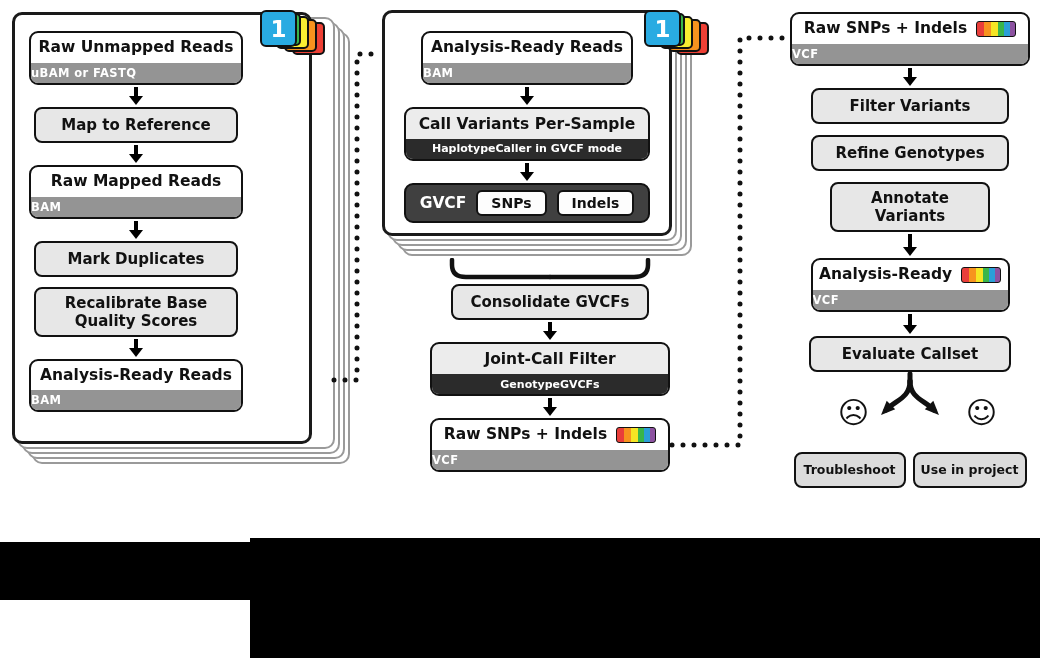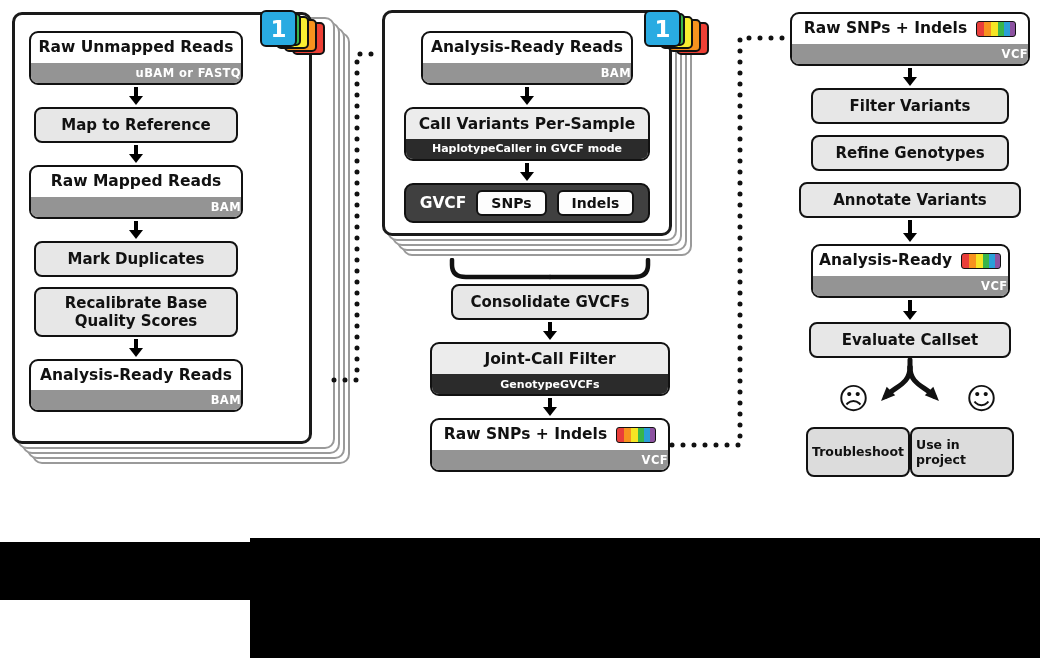--- a/index.html
+++ b/index.html
@@ -7,21 +7,21 @@
   body {
     width:1040px; height:658px; position:relative; overflow:hidden;
     font-family:"DejaVu Sans","Liberation Sans",sans-serif;
     font-weight:700; color:#111;
   }
   .abs { position:absolute; }
   .panel { position:absolute; background:#fff; border:3px solid #1a1a1a; border-radius:10px; z-index:3; }
   .psheet { position:absolute; background:#fff; border:2px solid #9a9a9a; border-radius:10px; z-index:1; }
   .col { display:flex; flex-direction:column; align-items:center; }
 
-  .filenode { border:2.5px solid #111; border-radius:9px; background:#fff; overflow:hidden; text-align:right; }
+  .filenode { border:2.5px solid #111; border-radius:9px; background:#fff; overflow:hidden; text-align:left; }
   .filenode .ft { display:flex; align-items:center; justify-content:center; gap:9px; padding:6px 4px; font-size:15.5px; line-height:1.15; }
   .filenode .fmt { background:#949494; color:#fff; font-size:11.5px; padding:3px 0; letter-spacing:.4px; }
 
   .step { background:#e7e7e7; border:2px solid #111; border-radius:8px; display:flex; align-items:center; justify-content:center; text-align:center; font-size:15px; line-height:1.2; padding:5px 8px; min-height:36px; }
 
   .toolnode { border:2.5px solid #111; border-radius:9px; background:#ececec; overflow:hidden; text-align:center; }
   .toolnode .tt { padding:6px 4px; font-size:15.5px; }
   .toolnode .tool { background:#2b2b2b; color:#fff; font-size:11px; padding:3.5px 0; }
 
   .gvcf { background:#404040; border:2.5px solid #111; border-radius:9px; display:flex; align-items:center; justify-content:center; gap:10px; padding:5px 8px; }
@@ -171,21 +171,21 @@
     <div class="fmt">VCF</div>
   </div>
   <div class="arrow">
       <i></i>
       <b></b>
     </div>
   <div class="step" style="width:198px">Filter Variants</div>
   <div style="height:11px"></div>
   <div class="step" style="width:198px">Refine Genotypes</div>
   <div style="height:11px"></div>
-  <div class="step" style="width:222px">Annotate Variants</div>
+  <div class="step" style="width:160px">Annotate Variants</div>
   <div class="arrow">
       <i style="height:13px"></i>
       <b></b>
     </div>
   <div class="filenode" style="width:199px">
     <div class="ft">
       <span>Analysis-Ready</span>
       <span class="rainbow"></span>
     </div>
     <div class="fmt">VCF</div>
@@ -204,21 +204,21 @@
         </marker>
       </defs>
       <path d="M62,2 L62,11" stroke="#111" stroke-width="5" stroke-linecap="round" fill="none"></path>
       <path d="M62,9 C62,26 48,28 38,38" stroke="#111" stroke-width="5" stroke-linecap="round" fill="none" marker-end="url(#ah)"></path>
       <path d="M62,9 C62,26 76,28 86,38" stroke="#111" stroke-width="5" stroke-linecap="round" fill="none" marker-end="url(#ah)"></path>
     </svg>
     <span class="face abs" style="left:48px;top:26px">☹</span>
     <span class="face abs" style="left:176px;top:26px">☺</span>
   </div>
 
-  <div style="display:flex;width:208px;justify-content:space-between;margin-top:3px">
+  <div style="display:flex;width:233px;justify-content:space-between;margin-top:14px">
     <div class="smallbtn" style="width:112px">Troubleshoot</div>
     <div class="smallbtn" style="width:114px">Use in project</div>
   </div>
 </div>
 
 <svg class="overlay" width="1040" height="658" viewBox="0 0 1040 658">
   <path d="M334 380 H357 V54 H379" fill="none" stroke="#111" stroke-width="5" stroke-linecap="round" stroke-dasharray="0 11"></path>
   <path d="M672 445 H740 V38 H788" fill="none" stroke="#111" stroke-width="5" stroke-linecap="round" stroke-dasharray="0 11"></path>
 </svg>
 

